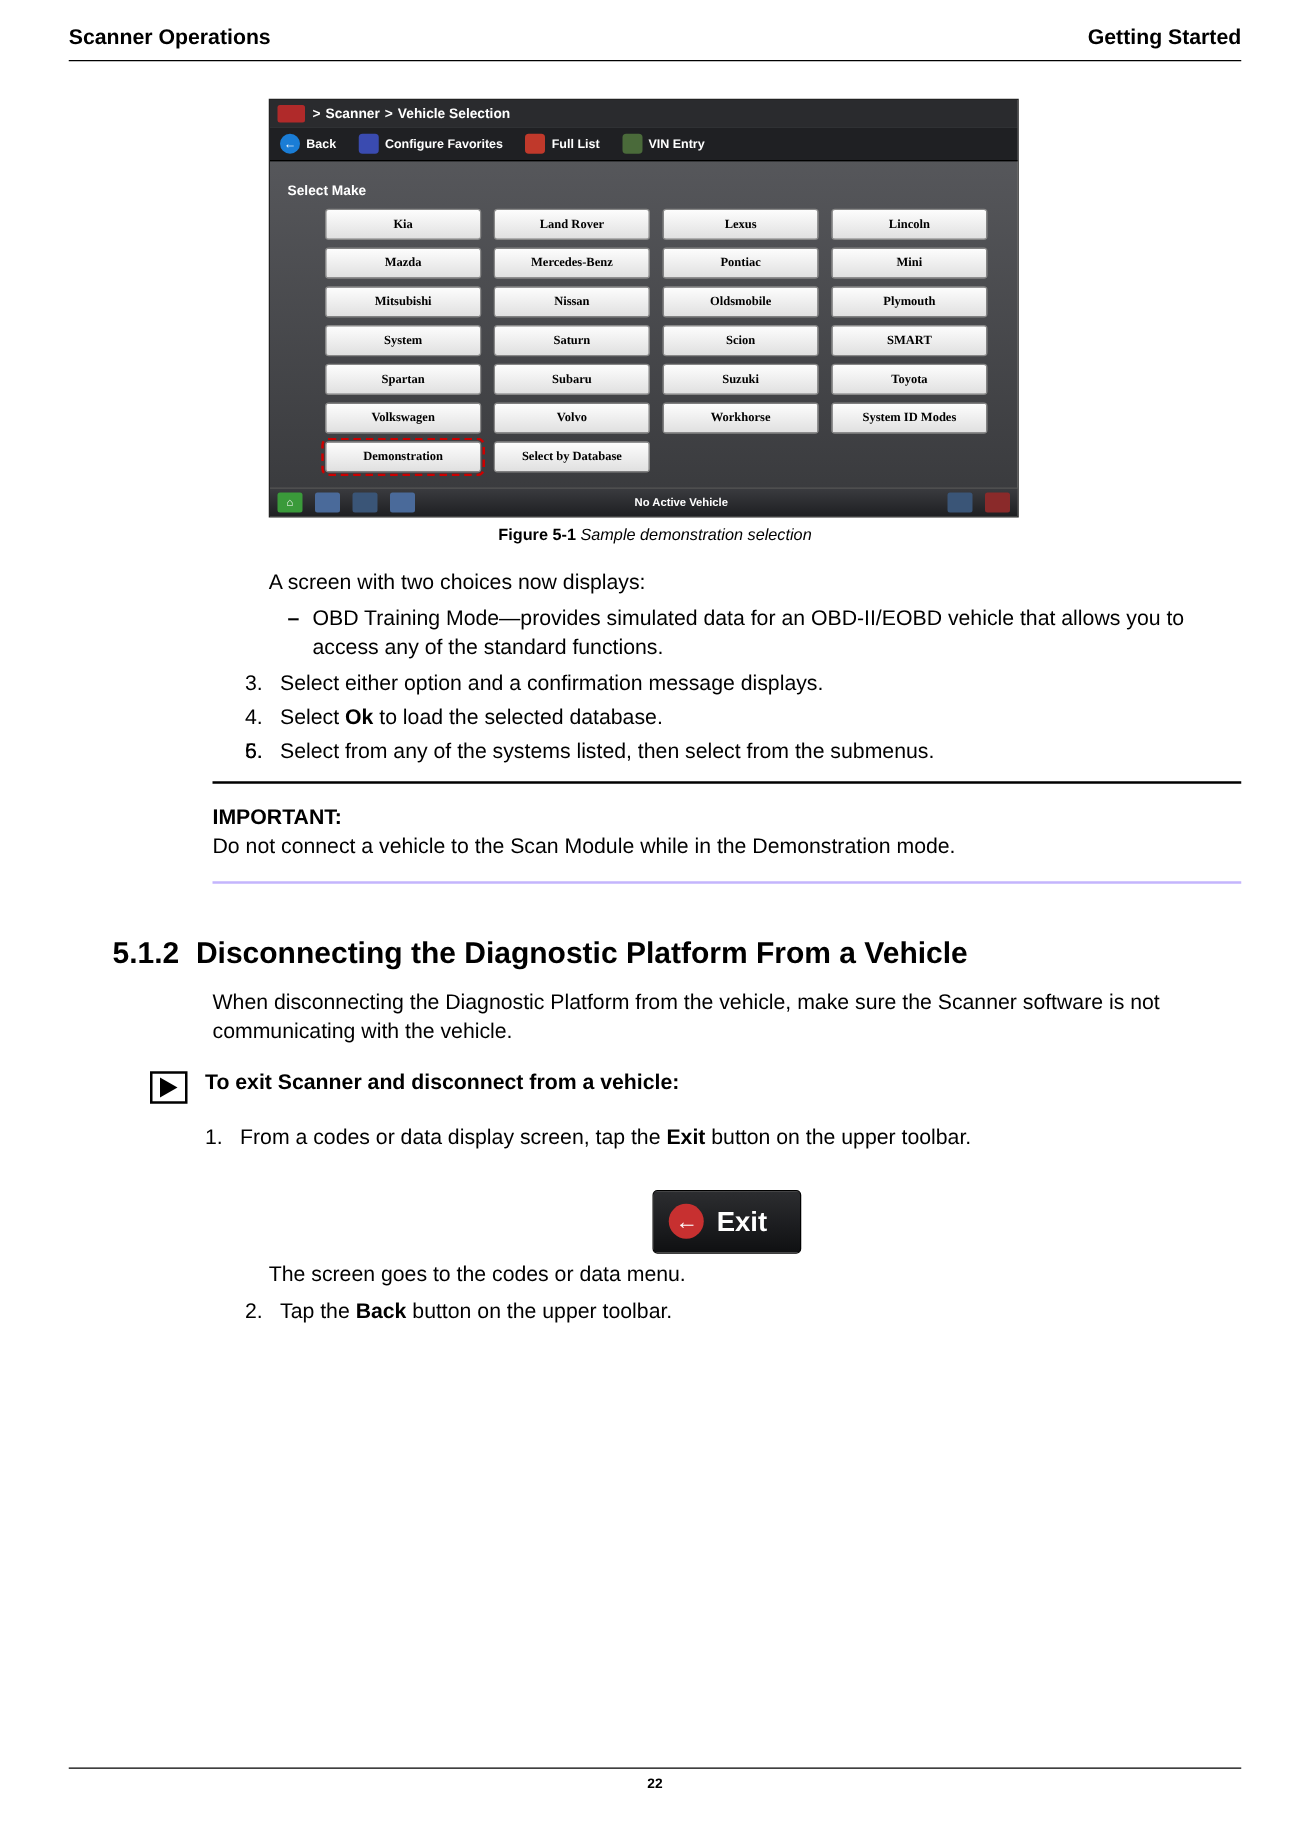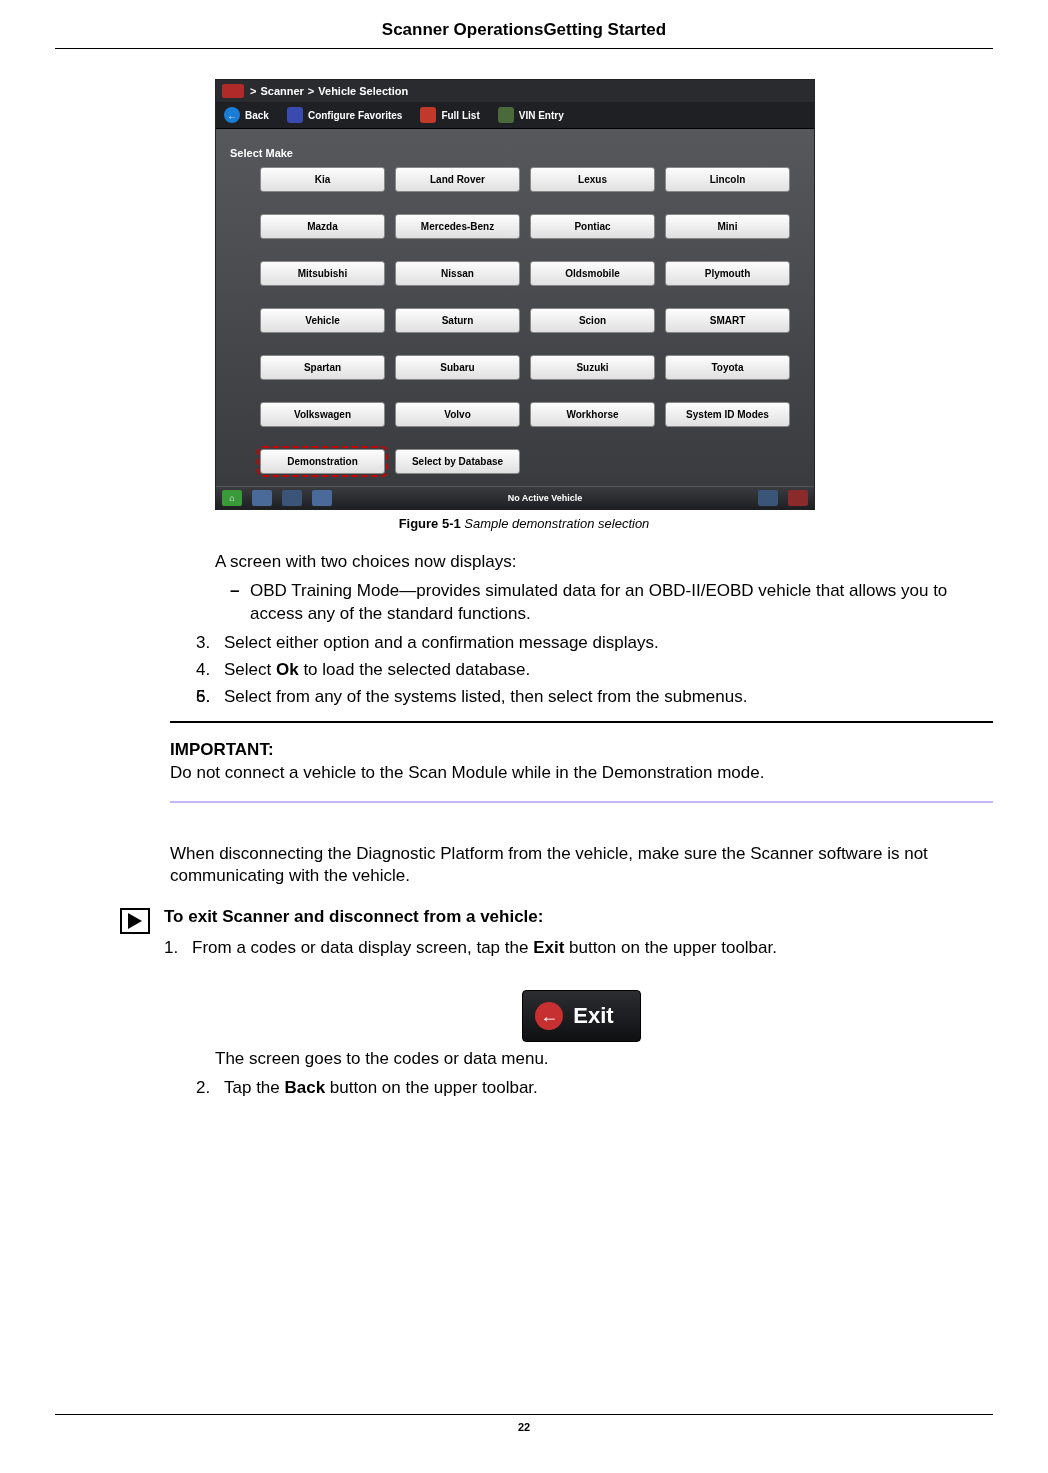--- a/index.html
+++ b/index.html
@@ -7,21 +7,21 @@
       font-family: Arial, Helvetica, sans-serif;
       width: 1048px;
       height: 1473px;
       background: #fff;
       color: #000;
       position: relative;
       padding: 20px 55px 40px;
     }
     .header-row {
       display: flex;
-      justify-content: center;
+      justify-content: space-between;
       font-weight: bold;
       font-size: 17px;
       padding-bottom: 8px;
       border-bottom: 1.5px solid #000;
       margin-bottom: 30px;
     }
     .figure-container {
       margin-left: 160px;
       margin-bottom: 6px;
     }
@@ -67,23 +67,24 @@
     }
     .ico-back { background: #1a7dd6; color:#fff; border-radius:50%; }
     .ico-conf { background: #3a4bb0; }
     .ico-full { background: #c0392b; }
     .ico-vin  { background: #4a6a3a; }
     .shot1-body { padding: 10px 14px 4px; }
     .sel-label { font-weight: bold; font-size: 11px; margin: 8px 0 8px; }
     .make-grid {
       display: grid;
       grid-template-columns: repeat(4, 1fr);
-      gap: 22px 10px;
+      gap: 6px 10px;
       margin-left: 30px;
       margin-right: 10px;
+      font-family: Liberation Serif, serif;
     }
     .make-btn {
       background: linear-gradient(#fdfdfd, #e0e0e0);
       border: 1px solid #888;
       border-radius: 3px;
       color: #000;
       font-weight: bold;
       font-size: 10px;
       text-align: center;
       padding: 6px 2px;
@@ -147,21 +148,21 @@
       flex-shrink: 0;
       margin-top: 2px;
     }
     .play-ico::after {
       content: ""; width: 0; height: 0;
       border-left: 14px solid #000;
       border-top: 8px solid transparent;
       border-bottom: 8px solid transparent;
     }
     .play-text { flex:1; }
-    .play-text .pt-title { font-weight: bold; margin-bottom: 8px; }
+    .play-text .pt-title { font-weight: bold; margin-bottom: 21px; }
     
     .exit-fig { text-align: center; margin: 24px 0 6px; }
     .exit-btn {
       display: inline-flex; align-items: center; gap: 10px;
       background: linear-gradient(#2c2d30, #0f1012);
       border: 1px solid #000; border-radius: 4px;
       color: #fff; font-weight: bold; font-size: 22px;
       padding: 10px 26px 10px 12px;
     }
     .exit-ico {
@@ -219,21 +220,21 @@
           <div class="make-btn">Lexus</div>
           <div class="make-btn">Lincoln</div>
           <div class="make-btn">Mazda</div>
           <div class="make-btn">Mercedes-Benz</div>
           <div class="make-btn">Pontiac</div>
           <div class="make-btn">Mini</div>
           <div class="make-btn">Mitsubishi</div>
           <div class="make-btn">Nissan</div>
           <div class="make-btn">Oldsmobile</div>
           <div class="make-btn">Plymouth</div>
-          <div class="make-btn">Vehicle</div>
+          <div class="make-btn">System</div>
           <div class="make-btn">Saturn</div>
           <div class="make-btn">Scion</div>
           <div class="make-btn">SMART</div>
           <div class="make-btn">Spartan</div>
           <div class="make-btn">Subaru</div>
           <div class="make-btn">Suzuki</div>
           <div class="make-btn">Toyota</div>
           <div class="make-btn">Volkswagen</div>
           <div class="make-btn">Volvo</div>
           <div class="make-btn">Workhorse</div>
@@ -268,20 +269,23 @@
     <li><span class="num">4.</span><span>Select </span><b>Ok</b><span> to load the selected database.</span></li>
     <li><span class="num">5.</span></li>
     <li><span class="num">6.</span><span>Select from any of the systems listed, then select from the submenus.</span></li>
   </ol>
 
   <div class="important-box">
     <div class="lbl">IMPORTANT:</div>
     <div>Do not connect a vehicle to the Scan Module while in the Demonstration mode.</div>
   </div>
 
+  <div class="h2">
+    <span>5.1.2</span>&nbsp;&nbsp;<span>Disconnecting the Diagnostic Platform From a Vehicle</span>
+  </div>
   <p>When disconnecting the Diagnostic Platform from the vehicle, make sure the Scanner software is not communicating with the vehicle.</p>
 
   <div class="play-row">
     <div class="play-ico"></div>
     <div class="play-text">
       <div class="pt-title">To exit Scanner and disconnect from a vehicle:</div>
       <ol class="num-list" style="margin-left:0">
         <li><span class="num">1.</span><span>From a codes or data display screen, tap the </span><b>Exit</b><span> button on the upper toolbar.</span></li>
       </ol>
     </div>

